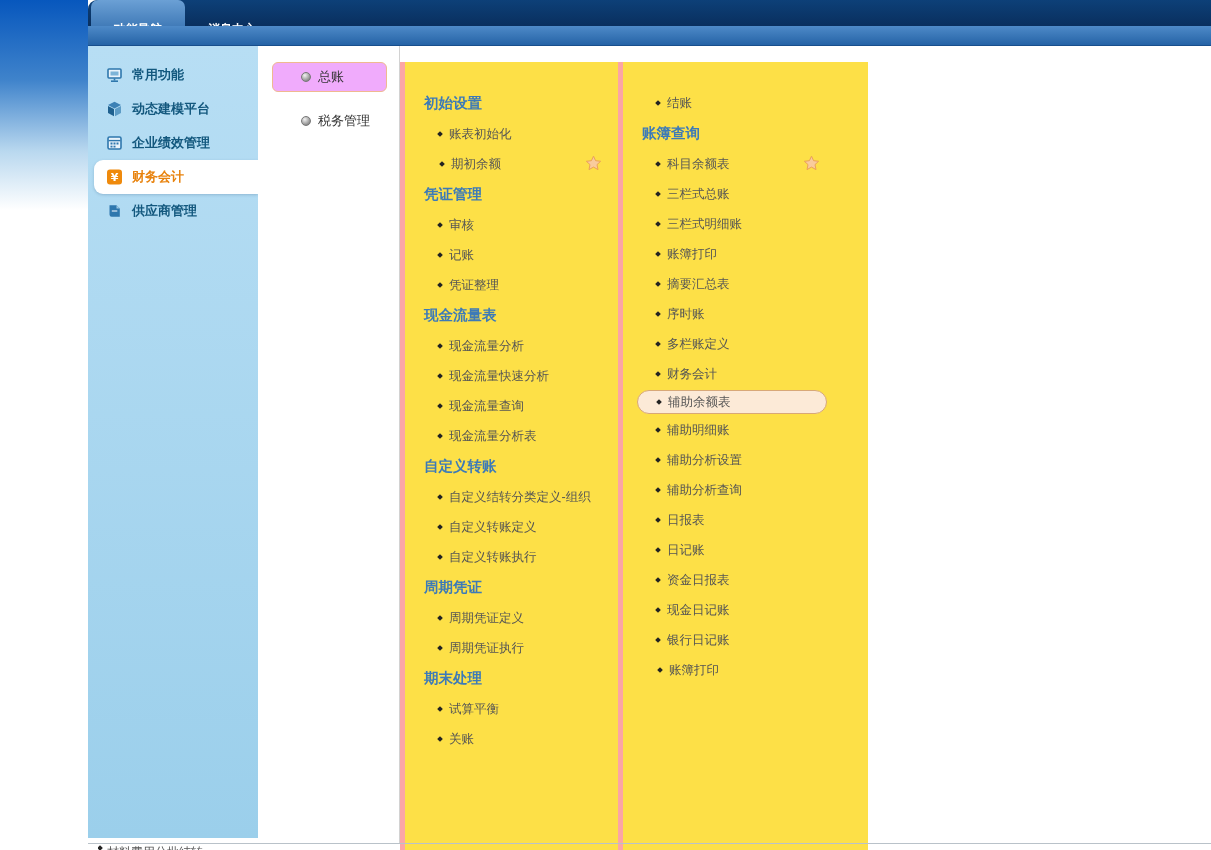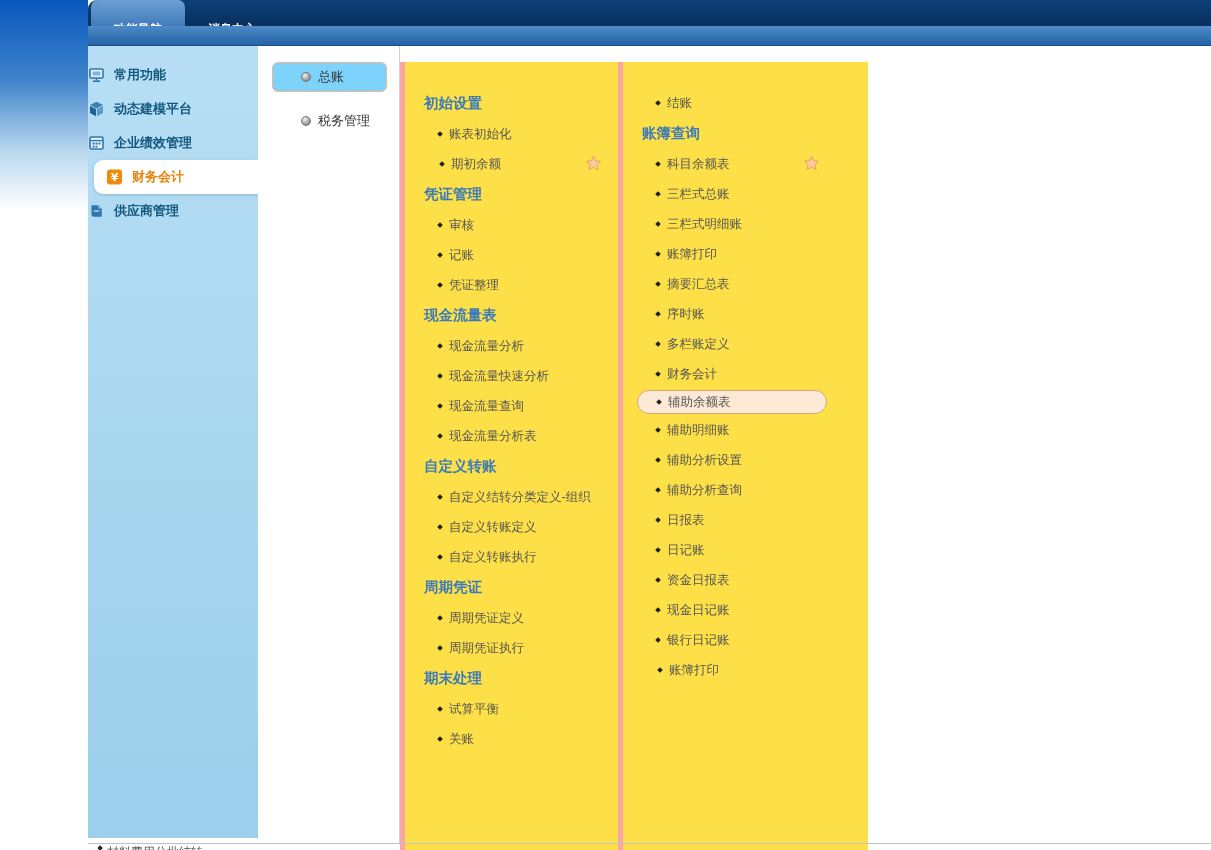--- a/index.html
+++ b/index.html
@@ -37,21 +37,21 @@
   }
 
   
   .sidebar {
     position: absolute; left: 88px; top: 46px; width: 170px; height: 792px;
     background: linear-gradient(#b7def4, #9bcfeb);
     padding-top: 12px;
   }
   .side-item {
     height: 34px; display: flex; align-items: center; gap: 8px;
-    color: #13587e; font-weight: bold; font-size: 13px;
+    padding-left: 18px; color: #13587e; font-weight: bold; font-size: 13px;
     cursor: pointer; white-space: nowrap;
   }
   .side-item .sicon { width: 18px; height: 16px; display: inline-flex; flex: none; }
   .side-item.selected {
     background: #ffffff;
     border-radius: 9px 0 0 9px;
     margin-left: 6px; padding-left: 12px;
     color: #e8830e;
     box-shadow: 0 1px 3px rgba(40,80,120,.25);
   }
@@ -61,21 +61,21 @@
     position: absolute; left: 258px; top: 46px; width: 142px; height: 797px;
     background: #ffffff; border-right: 1px solid #d2d2d2; padding-top: 16px;
   }
   .module-item {
     height: 30px; display: flex; align-items: center; gap: 7px;
     margin: 0 12px 14px 14px; padding-left: 28px;
     font-size: 13px; color: #333333; cursor: pointer;
     border: 1px solid transparent;
   }
   .module-item.selected {
-    background: #7dd3fc; border: 1px solid #efb990; border-radius: 6px;
+    background: #f0abfc; border: 1px solid #efb990; border-radius: 6px;
   }
   .radio {
     width: 10px; height: 10px; border-radius: 50%; flex: none;
     background: radial-gradient(circle at 35% 30%, #f2f2f2, #8a8a8a 75%);
     border: 1px solid #777777;
   }
 
   
   .col {
     position: absolute; top: 62px; height: 797px;

